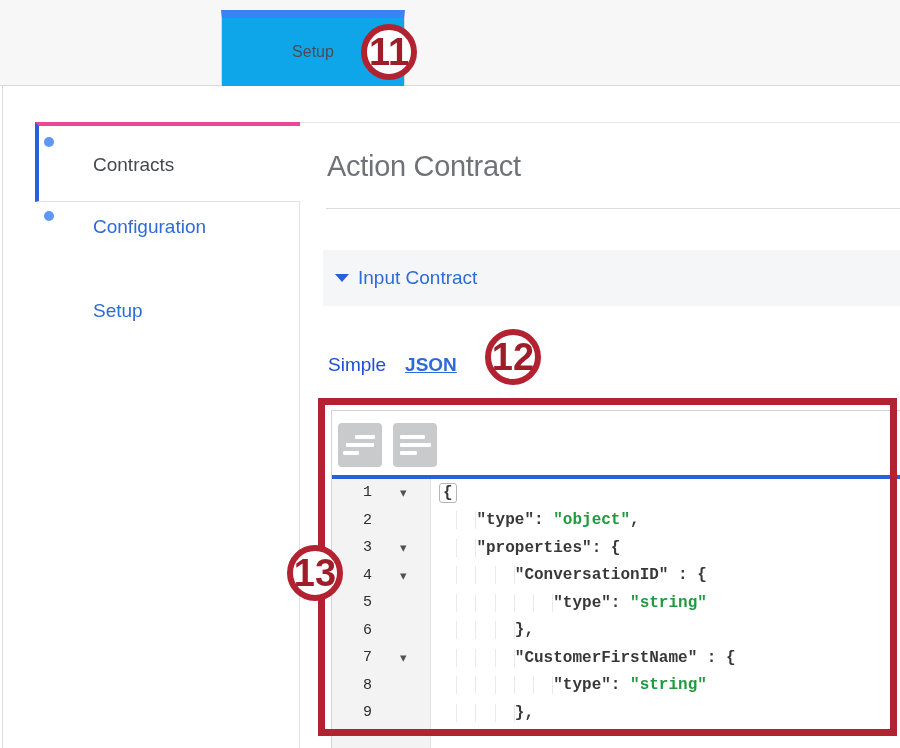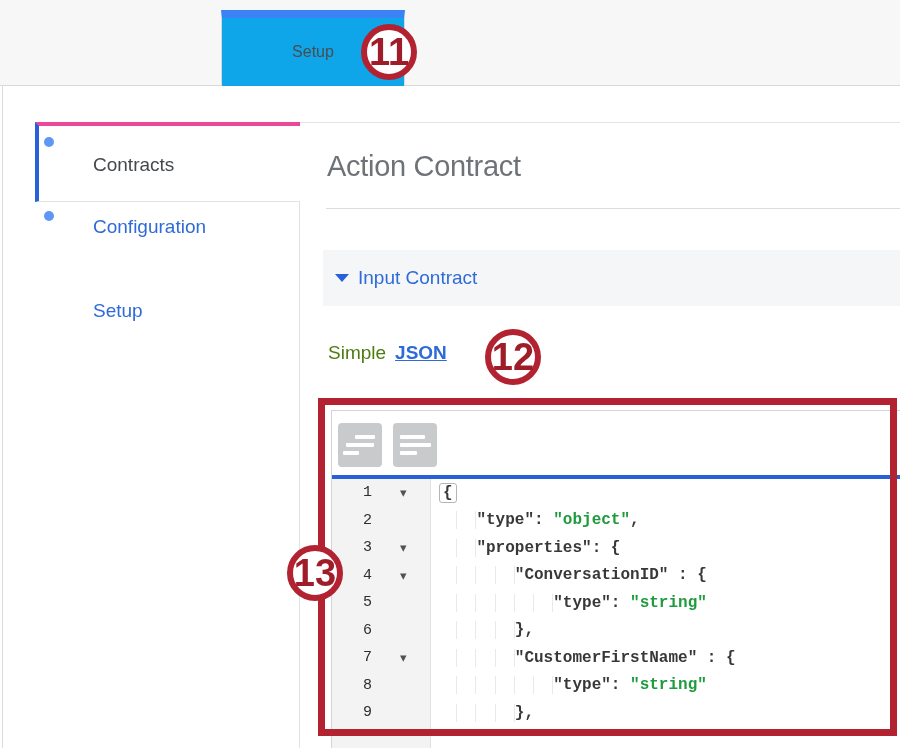--- a/index.html
+++ b/index.html
@@ -49,23 +49,23 @@
   .title-divider{position:absolute;left:326px;top:208px;right:0;height:1px;background:#dadce0;}
   .section-bar{
     position:absolute;left:323px;top:250px;right:0;height:56px;background:#f5f6f8;
     display:flex;align-items:center;cursor:pointer;
   }
   .tri-down{width:0;height:0;margin-left:12px;
     border-left:7px solid transparent;border-right:7px solid transparent;
     border-top:8px solid #2760d8;}
   .section-label{margin-left:9px;font-size:19px;font-weight:500;color:#2f6bd8;}
   .view-toggle{position:absolute;left:328px;top:342px;display:flex;align-items:baseline;}
-  .view-simple{font-size:19px;font-weight:500;color:#4d7c0f;cursor:pointer;}
+  .view-simple{font-size:19px;font-weight:500;color:#1d4ed8;cursor:pointer;margin-top:12px;}
   .view-json{font-size:19px;font-weight:800;color:#2f6bd8;text-decoration:underline;
-    margin-left:9px;cursor:pointer;}
+    margin-left:19px;cursor:pointer;}
   
   .editor{position:absolute;left:331px;top:410px;right:-6px;bottom:-4px;
     background:#fff;border:1px solid #d4d4d4;z-index:10;}
   .editor-toolbar{position:absolute;left:0;top:0;right:0;height:64px;background:#fff;}
   .tb-btn{position:absolute;top:12px;width:44px;height:44px;border-radius:4px;
     background:#c8cacc;cursor:pointer;}
   .tb-btn-1{left:6px;}
   .tb-btn-2{left:61px;}
   .tb-bar{position:absolute;height:4px;border-radius:1px;background:#ffffff;}
   .tb-btn-1 .b1{left:17px;top:12px;width:20px;}

